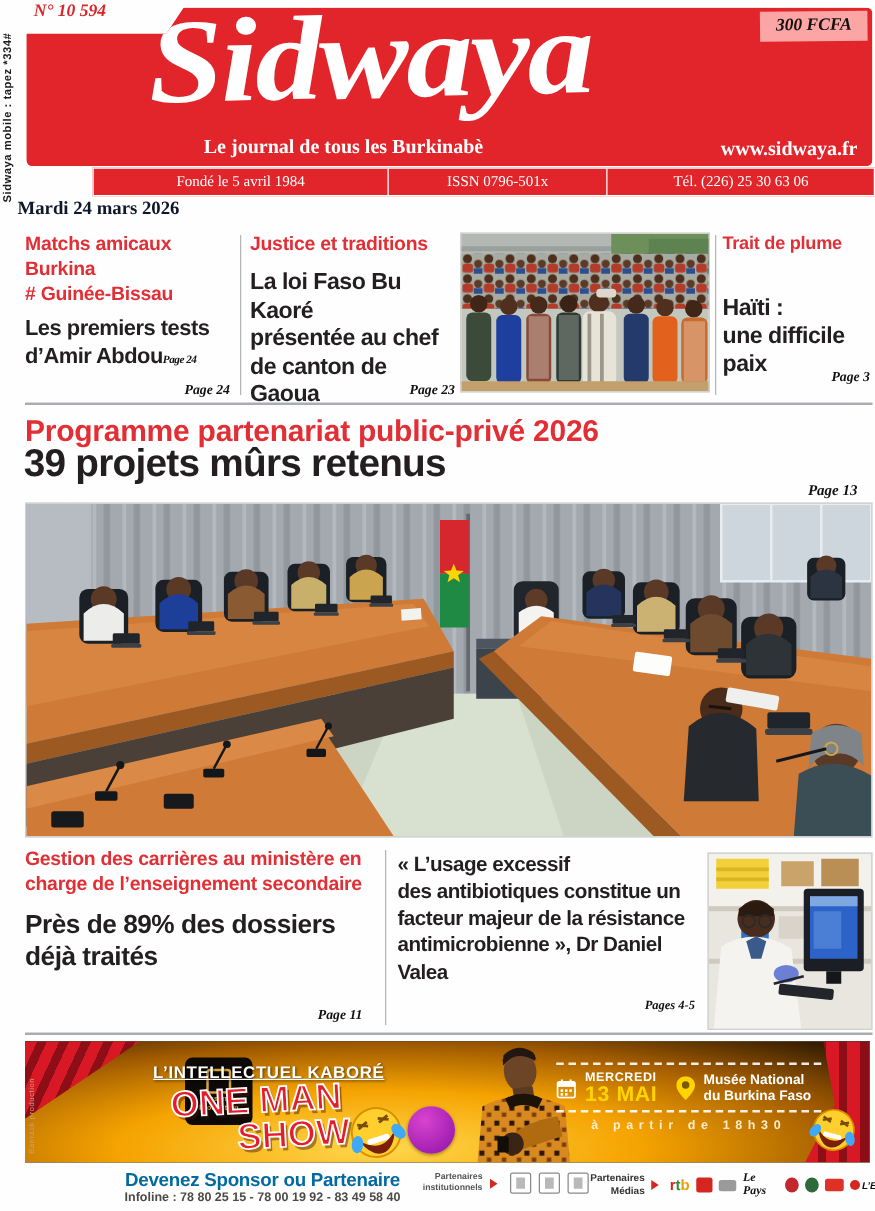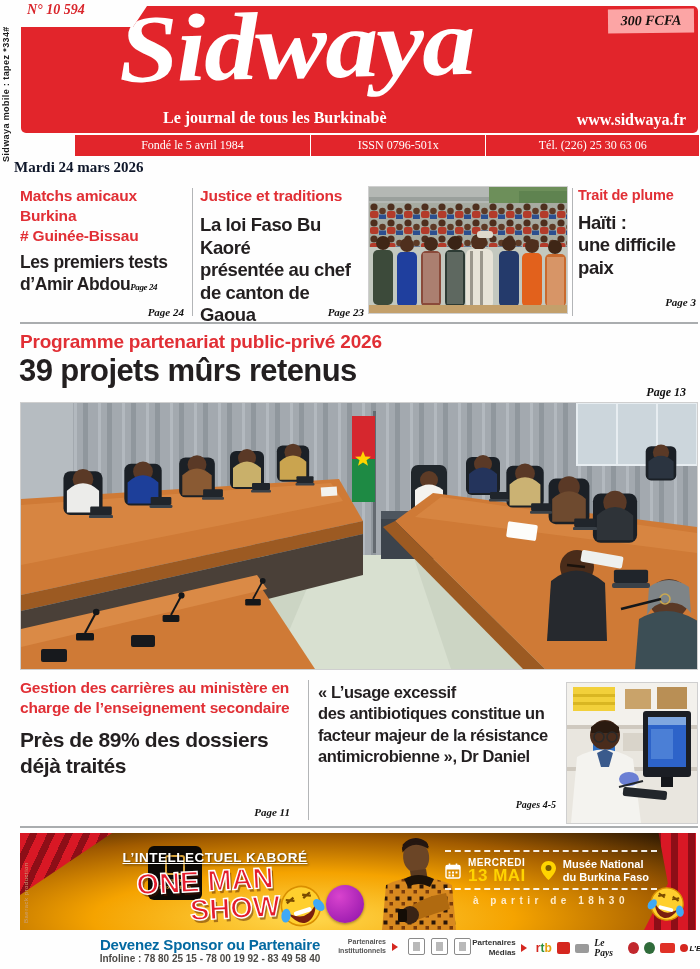--- a/index.html
+++ b/index.html
@@ -33,21 +33,21 @@
   .kicker{font-weight:700;color:#e12f35;letter-spacing:-.2px;line-height:1.3;}
   .hl{font-weight:700;color:#231f20;letter-spacing:-.4px;line-height:1.22;}
   .pref{font:700 italic 11px "Liberation Serif",serif;color:#111;}
   .top-stories{position:absolute;left:20px;top:186px;width:678px;height:134px;}
   .ts-col{position:absolute;top:0;}
   .vdiv{position:absolute;width:1px;background:#b3b5b7;}
   .photo-frame{position:absolute;border:1px solid #cfcfcf;overflow:hidden;background:#dfe3de;}
 
   .rule{position:absolute;left:20px;width:678px;height:2px;background:#aaadaf;}
 
-  .lead-kicker{position:absolute;left:20px;top:330px;font-size:19px;}
+  .lead-kicker{position:absolute;left:20px;top:330px;font-size:24px;}
   .lead-hl{position:absolute;left:19px;top:352px;font-size:31px;letter-spacing:-.6px;}
   .lead-page{position:absolute;right:14px;top:385px;font-size:12px;}
 
   .bottom-row{position:absolute;left:20px;top:678px;width:678px;height:146px;}
 
   
   .ad{position:absolute;left:20px;top:833px;width:676px;height:97px;background:#150b04;overflow:hidden;}
   .ad-glow{position:absolute;inset:0;
     background:radial-gradient(ellipse at 42% 88%, #ffd84d 0%, #f5a300 38%, #a15b00 68%, #20100368 100%);}
   .curtainL{position:absolute;left:0;top:0;width:92px;height:62px;
@@ -196,21 +196,21 @@
           <rect x="178" y="70" width="17" height="48" fill="#f0e6d2" opacity=".35"></rect>
         </g>
         <rect x="0" y="118" width="198" height="8" fill="#c3a06b"></rect>
       </svg>
     </div>
 
     <div class="vdiv" style="left:552px;top:2px;height:128px"></div>
 
     <div class="ts-col" style="left:558px;width:120px;height:134px;">
       <div class="kicker" style="font-size:14.5px">Trait de plume</div>
-      <div class="hl" style="font-size:18.5px;margin-top:7px">
+      <div class="hl" style="font-size:18.5px;margin-top:30px">
         <div>Haïti :</div>
         <div>une difficile</div>
         <div>paix</div>
       </div>
       <div class="pref" style="position:absolute;right:2px;bottom:12px">Page 3</div>
     </div>
   </div>
 
   <div class="rule" style="top:322px"></div>
 
@@ -337,20 +337,21 @@
     </div>
 
     <div class="vdiv" style="left:288px;top:2px;height:140px"></div>
 
     <div class="ts-col" style="left:298px;width:244px;height:146px">
       <div class="hl" style="font-size:16.5px;margin-top:4px;line-height:1.3">
         <div>« L’usage excessif</div>
         <div>des antibiotiques constitue un</div>
         <div>facteur majeur de la résistance</div>
         <div>antimicrobienne », Dr Daniel</div>
+        <div>Valea</div>
       </div>
       <div class="pref" style="position:absolute;right:6px;bottom:14px;font-size:10px">Pages 4-5</div>
     </div>
 
     <div class="photo-frame" style="left:546px;top:4px;width:130px;height:140px">
       <svg width="130" height="140" viewBox="0 0 130 140">
         <rect width="130" height="140" fill="#e9e6df"></rect>
         <rect x="0" y="0" width="130" height="42" fill="#f3f1ec"></rect>
         <rect x="6" y="4" width="42" height="24" fill="#f2d03a"></rect>
         <rect x="6" y="11" width="42" height="3" fill="#d9b622"></rect>

